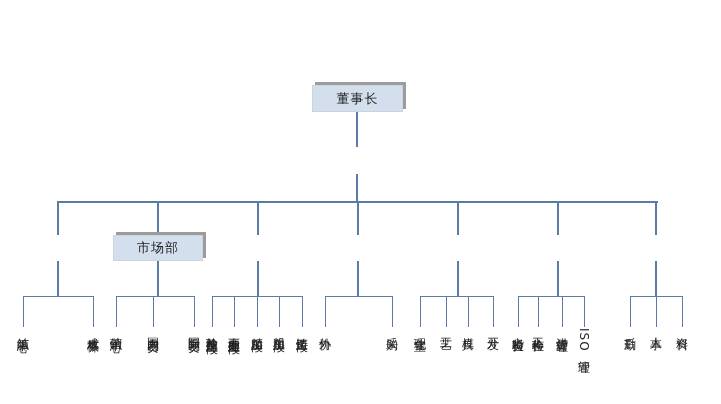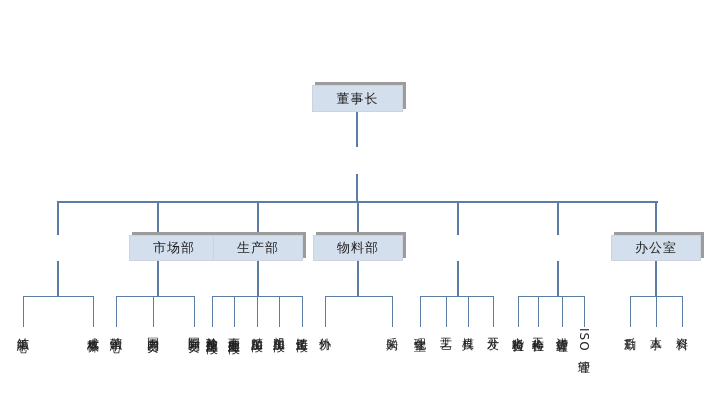--- a/index.html
+++ b/index.html
@@ -41,24 +41,21 @@
   <div class="hl" style="left:57px;top:157px;width:601px"></div>
 
   <div class="vl" style="left:57px;top:158px;height:33px"></div>
   <div class="vl" style="left:157px;top:158px;height:33px"></div>
   <div class="vl" style="left:257px;top:158px;height:33px"></div>
   <div class="vl" style="left:357px;top:158px;height:33px"></div>
   <div class="vl" style="left:457px;top:158px;height:33px"></div>
   <div class="vl" style="left:557px;top:158px;height:33px"></div>
   <div class="vl" style="left:655px;top:158px;height:33px"></div>
 
-  <div class="n" style="left:129px;top:191px">市场部</div>
-  <div class="n" style="left:213px;top:191px">生产部</div>
-  <div class="n" style="left:313px;top:191px">物料部</div>
-  <div class="n" style="left:611px;top:191px">办公室</div>
+  <div class="n" style="left:113px;top:191px">市场部</div>
 
   <div class="vl" style="left:57px;top:217px;height:35px"></div>
   <div class="vl" style="left:157px;top:217px;height:35px"></div>
   <div class="vl" style="left:257px;top:217px;height:35px"></div>
   <div class="vl" style="left:357px;top:217px;height:35px"></div>
   <div class="vl" style="left:457px;top:217px;height:35px"></div>
   <div class="vl" style="left:557px;top:217px;height:35px"></div>
   <div class="vl" style="left:655px;top:217px;height:35px"></div>
 
   <div class="hl thin" style="left:23px;top:252px;width:71px"></div>

